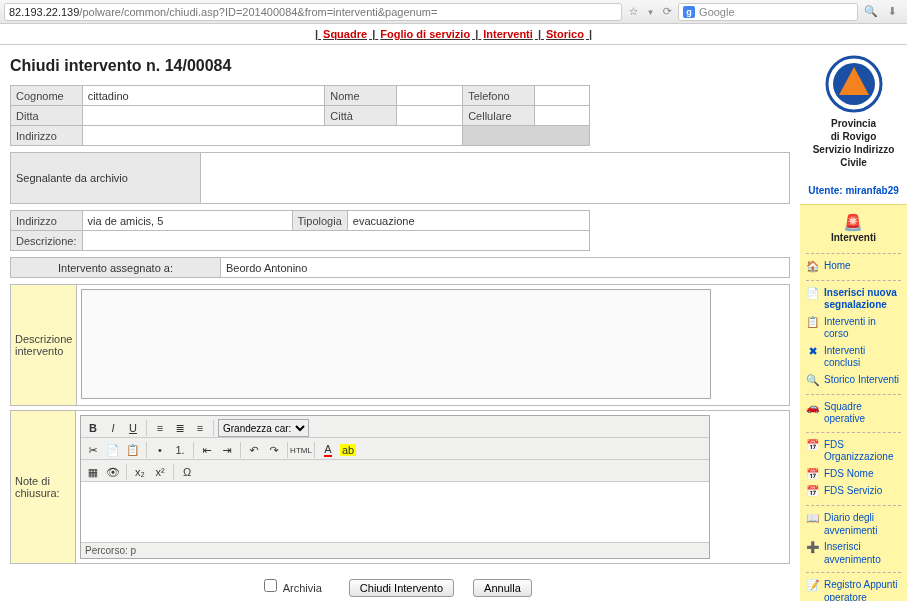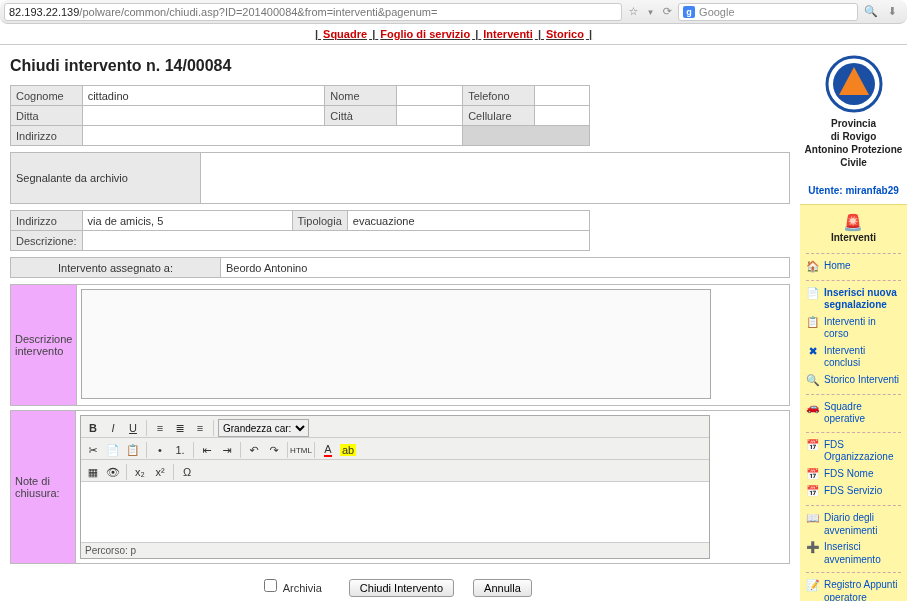--- a/index.html
+++ b/index.html
@@ -1,19 +1,19 @@
 <!DOCTYPE html>
 <html><head>
 <meta charset="utf-8">
 <style>
   * { box-sizing: border-box; }
   body { margin: 0; font-family: Arial, Helvetica, sans-serif; font-size: 11px; background: #fff; color: #333; }
   
   
-  .browser-bar { display: flex; align-items: center; height: 24px; background: linear-gradient(#f6f6f6,#e8e8e8); border-bottom: 1px solid #ccc; padding: 0 4px; border-radius: 8px; }
+  .browser-bar { display: flex; align-items: center; height: 24px; background: linear-gradient(#f6f6f6,#e8e8e8); border-bottom: 1px solid #ccc; padding: 0 4px; }
   .url-box { flex: 1; display: flex; align-items: center; background: #fff; border: 1px solid #ccc; border-radius: 3px; height: 18px; padding: 0 4px; color: #777; font-size: 11px; }
   .url-strong { color: #222; }
   .browser-icons { display: flex; align-items: center; gap: 10px; padding: 0 6px; color: #888; }
   .search-box { display: flex; align-items: center; background: #fff; border: 1px solid #ccc; border-radius: 3px; height: 18px; padding: 0 4px; color: #888; width: 180px; }
   .gicon { display:inline-flex; width:12px; height:12px; background:#4285f4; color:#fff; font-size:9px; font-weight:bold; align-items:center; justify-content:center; border-radius:2px; margin-right:4px;}
   
   
   .topnav { text-align: center; padding: 4px 0; font-size: 11px; font-weight: bold; color: #333; border-bottom: 1px solid #ccc; text-decoration: underline; }
   .topnav a { color: #c00; text-decoration: none; margin: 0 2px; }
   .topnav .sep { color: #333; }
@@ -37,21 +37,21 @@
   table.seg td.lbl { background: #e9e9e9; width: 190px; }
   table.seg td.val { background: #fff; }
   
   table.assign { border-collapse: collapse; width: 780px; margin: 6px 0; }
   table.assign td { border: 1px solid #bbb; padding: 3px 5px; height: 20px; }
   table.assign td.lbl { background: #e9e9e9; width: 210px; text-align: center; }
   
   
   table.big { border-collapse: collapse; width: 780px; margin-top: 4px; }
   table.big td { border: 1px solid #bbb; vertical-align: middle; }
-  table.big td.lbl { background: #f0abfc; width: 65px; padding: 4px; color:#444; }
+  table.big td.lbl { background: #fef9c3; width: 65px; padding: 4px; color:#444; }
   table.big td.cnt { background: #fff; padding: 4px; }
   textarea.desc { width: 630px; height: 110px; border: 1px solid #aaa; background: #fafafa; resize: none; font-family: inherit; font-size: 11px; }
   
   
   .editor { border: 1px solid #aaa; width: 630px; background: #fff; }
   .toolbar { display: flex; flex-wrap: wrap; gap: 2px; padding: 3px; background: #f0f0ee; border-bottom: 1px solid #ccc; align-items: center; height: 22px; }
   .toolbar .btn { width: 18px; height: 18px; display: inline-flex; align-items: center; justify-content: center; border: 1px solid transparent; border-radius: 2px; font-size: 11px; color: #333; cursor: pointer; }
   .toolbar select { font-size: 10px; height: 18px; border: 1px solid #aaa; }
   .toolbar .vsep { width: 1px; height: 16px; background: #ccc; margin: 0 2px; }
   .editor-body { height: 60px; padding: 4px; background: #fff; color: #333; font-size: 11px; }
@@ -264,21 +264,21 @@
     <div class="logo-wrap">
       <div class="logo">
         <svg viewBox="0 0 58 58">
           <circle cx="29" cy="29" r="27" fill="#fff" stroke="#1a4fa3" stroke-width="3"></circle>
           <circle cx="29" cy="29" r="21" fill="#1a4fa3"></circle>
           <polygon points="29,12 44,40 14,40" fill="#f58220"></polygon>
         </svg>
       </div>
       <div class="logo-text">Provincia</div>
       <div class="logo-text">di Rovigo</div>
-      <div class="logo-text">Antonino Protezione Civile</div>
+      <div class="logo-text">Servizio Indirizzo Civile</div>
     </div>
     <div class="utente">Utente: miranfab29</div>
 
     <div class="side-panel">
       <div class="side-head">
         <div class="alarm">🚨</div>
         <div class="txt">Interventi</div>
       </div>
       <div class="side-sep"></div>
       <div class="side-item">

